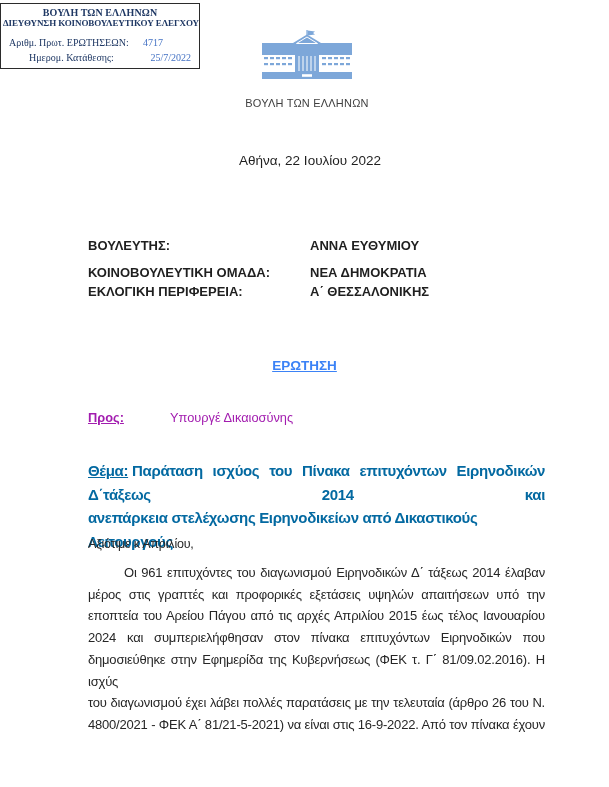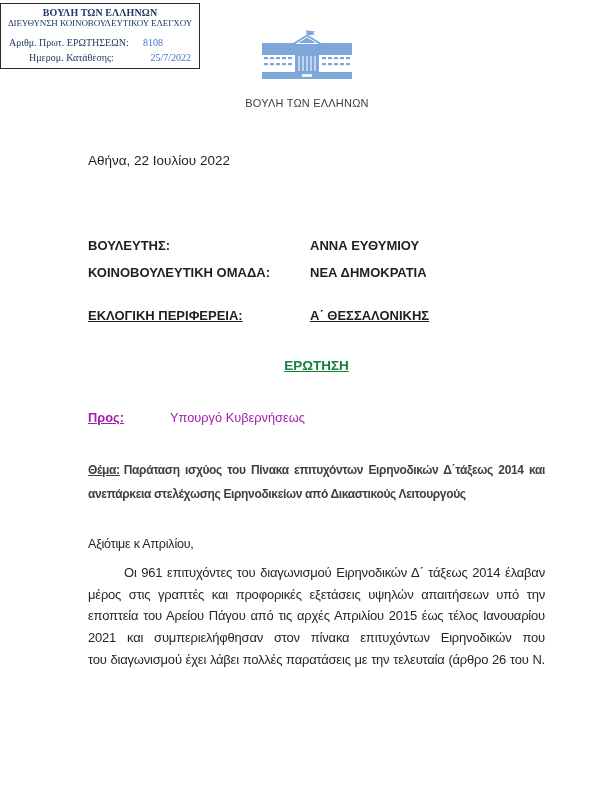--- a/index.html
+++ b/index.html
@@ -26,22 +26,22 @@
     overflow: hidden;
   }
   .proto-head1 {
     margin-top: 3px;
     text-align: center;
     font-weight: bold;
     font-size: 10px;
     letter-spacing: 0.1px;
   }
   .proto-head2 {
-    text-align: center;
-    font-weight: normal;
+    text-align: right;
+    font-weight: bold;
     font-size: 9px;
     letter-spacing: -0.1px;
   }
   .proto-row {
     display: flex;
     padding: 0 8px;
     font-size: 10px;
   }
   .proto-row-1 { margin-top: 9px; }
   .proto-row-2 { margin-top: 4px; padding-left: 28px; }
@@ -61,52 +61,52 @@
     width: 134px;
     text-align: center;
     font-size: 11px;
     letter-spacing: 0.2px;
     color: #3f3f3f;
   }
 
   
   .dateline {
     position: absolute;
-    left: 88px; top: 153px;
+    left: 80px; top: 153px;
     width: 460px;
-    text-align: left;
+    text-align: center;
     font-size: 13.5px;
     color: #1f1f1f;
   }
 
   
   .mp-row {
     position: absolute;
     left: 88px;
     width: 457px;
     display: flex;
     font-size: 13px;
     font-weight: bold;
     color: #1f1f1f;
   }
   .mp-row-0 { top: 238px; }
   .mp-row-1 { top: 265px; }
-  .mp-row-2 { top: 308px; text-decoration: underline; }
+  .mp-row-2 { top: 284px; }
   .mp-label { width: 222px; }
 
   
   .q-heading {
     position: absolute;
-    left: 88px; top: 358px;
+    left: 76px; top: 358px;
     width: 457px;
     text-align: center;
     font-size: 13.5px;
     font-weight: bold;
     text-decoration: underline;
-    color: #15803d;
+    color: #3b82f6;
   }
 
   
   .to-row {
     position: absolute;
     left: 88px; top: 410px;
     width: 457px;
     display: flex;
     font-size: 12.8px;
     color: #a21caf;
@@ -115,25 +115,25 @@
     width: 82px;
     font-weight: bold;
     text-decoration: underline;
   }
 
   
   .subject {
     position: absolute;
     left: 88px; top: 459px;
     width: 457px;
-    font-size: 12px;
+    font-size: 15px;
     font-weight: bold;
     letter-spacing: -0.35px;
     line-height: 23.5px;
-    color: #404040;
+    color: #0369a1;
   }
   .subject-line-1 { text-align: justify; text-align-last: justify; }
   .subject-label { text-decoration: underline; }
   .subject-rest { margin-left: 4px; }
 
   
   .salutation {
     position: absolute;
     left: 88px; top: 537px;
     width: 457px;
@@ -159,21 +159,21 @@
 </head>
 <body>
 
 <div class="page">
 
   <div class="proto-box">
     <div class="proto-head1">ΒΟΥΛΗ ΤΩΝ ΕΛΛΗΝΩΝ</div>
     <div class="proto-head2">ΔΙΕΥΘΥΝΣΗ ΚΟΙΝΟΒΟΥΛΕΥΤΙΚΟΥ ΕΛΕΓΧΟΥ</div>
     <div class="proto-row proto-row-1">
       <span class="proto-label">Αριθμ. Πρωτ. ΕΡΩΤΗΣΕΩΝ:</span>
-      <span class="proto-value">8108</span>
+      <span class="proto-value">4717</span>
     </div>
     <div class="proto-row proto-row-2">
       <span class="proto-label">Ημερομ. Κατάθεσης:</span>
       <span class="proto-value">25/7/2022</span>
     </div>
   </div>
 
   <div class="logo-wrap">
     <svg width="90" height="50" viewBox="0 0 90 50" xmlns="http://www.w3.org/2000/svg">
       <g fill="#7da7d9">
@@ -240,33 +240,35 @@
   </div>
   <div class="mp-row mp-row-2">
     <span class="mp-label">ΕΚΛΟΓΙΚΗ ΠΕΡΙΦΕΡΕΙΑ:</span>
     <span class="mp-value">Α΄ ΘΕΣΣΑΛΟΝΙΚΗΣ</span>
   </div>
 
   <div class="q-heading">ΕΡΩΤΗΣΗ</div>
 
   <div class="to-row">
     <span class="to-label">Προς:</span>
-    <span class="to-value">Υπουργό Κυβερνήσεως</span>
+    <span class="to-value">Υπουργέ Δικαιοσύνης</span>
   </div>
 
   <div class="subject">
     <div class="subject-line-1">
       <span class="subject-label">Θέμα:</span><span class="subject-rest">Παράταση ισχύος του Πίνακα επιτυχόντων Ειρηνοδικών Δ΄τάξεως 2014 και</span>
     </div>
     <div class="subject-line-2">ανεπάρκεια στελέχωσης Ειρηνοδικείων από Δικαστικούς Λειτουργούς</div>
   </div>
 
   <div class="salutation">Αξιότιμε κ Απριλίου,</div>
 
   <div class="body-block">
     <div class="body-line">Οι 961 επιτυχόντες του διαγωνισμού Ειρηνοδικών Δ΄ τάξεως 2014 έλαβαν</div>
     <div class="body-line">μέρος στις γραπτές και προφορικές εξετάσεις υψηλών απαιτήσεων υπό την</div>
     <div class="body-line">εποπτεία του Αρείου Πάγου από τις αρχές Απριλίου 2015 έως τέλος Ιανουαρίου</div>
-    <div class="body-line">2021 και συμπεριελήφθησαν στον πίνακα επιτυχόντων Ειρηνοδικών που</div>
+    <div class="body-line">2024 και συμπεριελήφθησαν στον πίνακα επιτυχόντων Ειρηνοδικών που</div>
+    <div class="body-line">δημοσιεύθηκε στην Εφημερίδα της Κυβερνήσεως (ΦΕΚ τ. Γ΄ 81/09.02.2016). Η ισχύς</div>
     <div class="body-line">του διαγωνισμού έχει λάβει πολλές παρατάσεις με την τελευταία (άρθρο 26 του Ν.</div>
+    <div class="body-line">4800/2021 - ΦΕΚ Α΄ 81/21-5-2021) να είναι στις 16-9-2022. Από τον πίνακα έχουν</div>
   </div>
 
 </div>
 
 </body></html>

